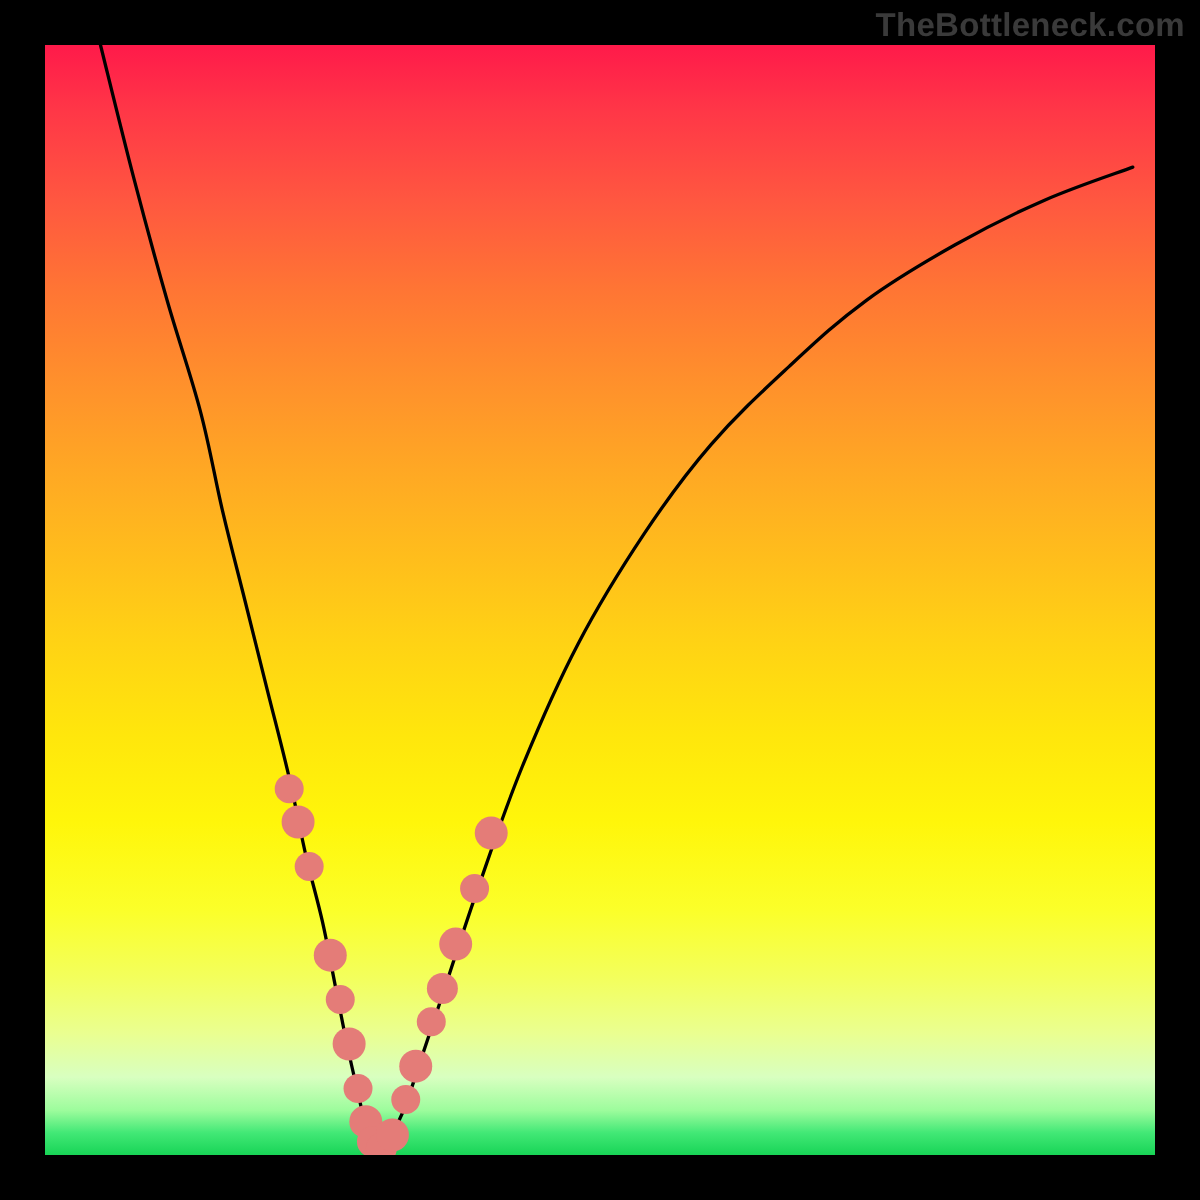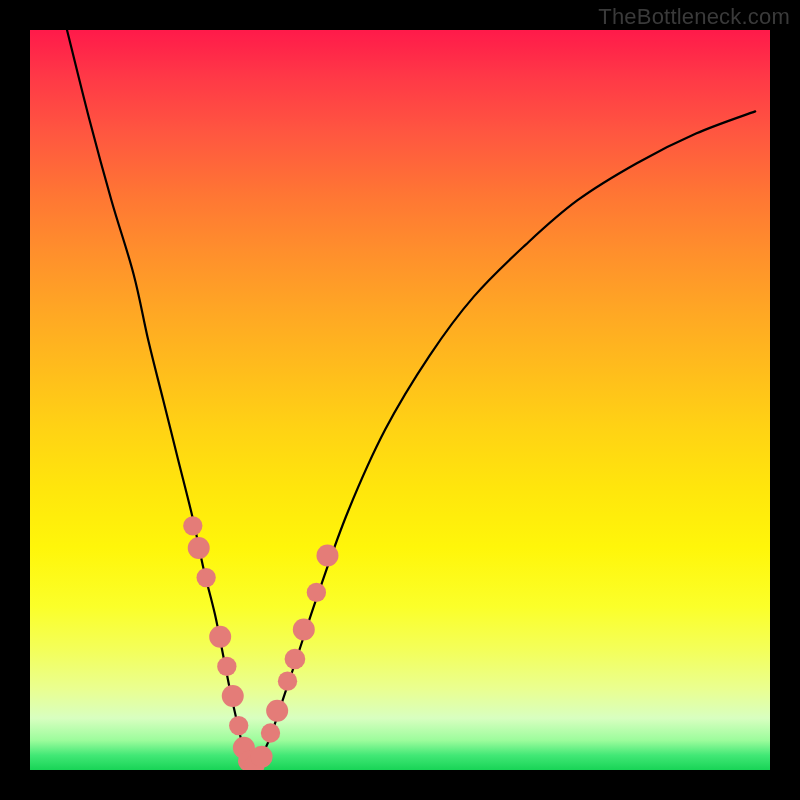--- a/index.html
+++ b/index.html
@@ -42,21 +42,21 @@
       #42e876 98%,
       #18d456 100%
     );
   }
   .watermark {
     position: absolute;
     top: 4px;
     right: 10px;
     color: #3a3a3a;
     font-size: 22px;
-    font-weight: 400;
+    font-weight: 700;
     letter-spacing: 0.2px;
     user-select: none;
   }
   svg.curve {
     position: absolute;
     left: 0; top: 0;
     width: 740px; height: 740px;
   }
   .curve path {
     fill: none;

